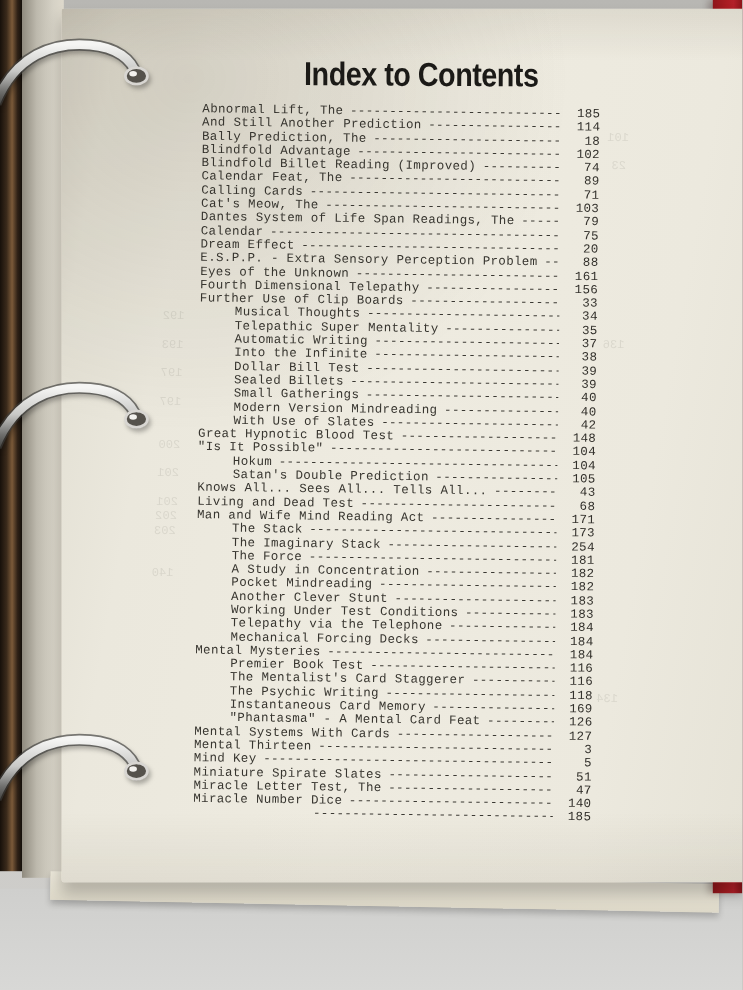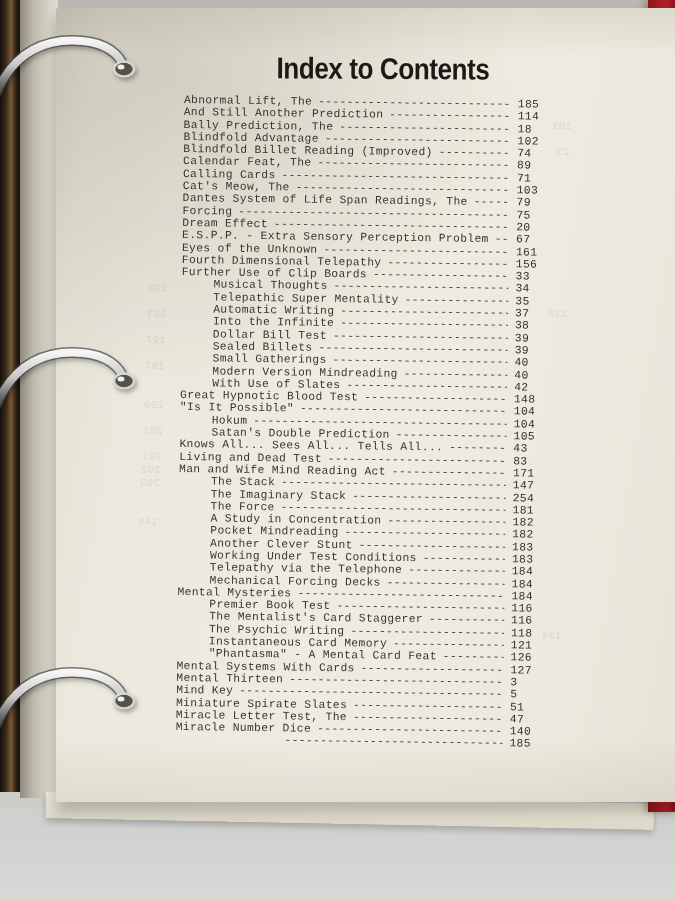--- a/index.html
+++ b/index.html
@@ -19,21 +19,21 @@
     font-family:"Liberation Sans",sans-serif;font-weight:900;font-size:30px;line-height:1;
     color:#1b1a17;letter-spacing:-.5px;transform:translateX(6px) scaleX(.87) rotate(.3deg);}
   .toc{position:absolute;left:128px;top:86px;width:362px;transform:rotate(.75deg);transform-origin:0 0;}
   .toc-row{display:flex;align-items:baseline;height:12.3px;white-space:pre;
     font-family:"Liberation Mono","DejaVu Sans Mono",monospace;font-size:11.3px;line-height:12.3px;
     color:#37352f;letter-spacing:.35px;}
   .toc-title{flex:none;}
   .ind1 .toc-title{padding-left:32px;}
   .ind2 .toc-title{padding-left:103px;}
   .dash-leader{flex:1 1 0;overflow:hidden;white-space:nowrap;margin:0 7px 0 6px;color:#3b3933;}
-  .page-num{flex:none;min-width:28px;color:#33312c;}
+  .page-num{flex:none;min-width:28px;text-align:right;color:#33312c;}
   .ghost{position:absolute;transform:scaleX(-1);font-family:"Liberation Mono","DejaVu Sans Mono",monospace;
     font-size:11px;color:#6f6e64;opacity:.14;filter:blur(.4px);}
   .ring{position:absolute;left:0;z-index:6;filter:drop-shadow(2px 3px 2px rgba(0,0,0,.28));}
   .hidden-defs{position:absolute;width:0;height:0;}
 </style>
 </head>
 <body>
 
 <div class="scene">
 
@@ -85,33 +85,33 @@
       <span class="toc-title">Cat's Meow, The</span>
       <span class="dash-leader">------------------------------------------------------------------------------------------------------------------------</span>
       <span class="page-num">103</span>
     </div>
         <div class="toc-row">
       <span class="toc-title">Dantes System of Life Span Readings, The</span>
       <span class="dash-leader">------------------------------------------------------------------------------------------------------------------------</span>
       <span class="page-num">79</span>
     </div>
         <div class="toc-row">
-      <span class="toc-title">Forcing</span>
+      <span class="toc-title">Calendar</span>
       <span class="dash-leader">------------------------------------------------------------------------------------------------------------------------</span>
       <span class="page-num">75</span>
     </div>
         <div class="toc-row">
       <span class="toc-title">Dream Effect</span>
       <span class="dash-leader">------------------------------------------------------------------------------------------------------------------------</span>
       <span class="page-num">20</span>
     </div>
         <div class="toc-row">
       <span class="toc-title">E.S.P.P. - Extra Sensory Perception Problem</span>
       <span class="dash-leader">------------------------------------------------------------------------------------------------------------------------</span>
-      <span class="page-num">67</span>
+      <span class="page-num">88</span>
     </div>
         <div class="toc-row">
       <span class="toc-title">Eyes of the Unknown</span>
       <span class="dash-leader">------------------------------------------------------------------------------------------------------------------------</span>
       <span class="page-num">161</span>
     </div>
         <div class="toc-row">
       <span class="toc-title">Fourth Dimensional Telepathy</span>
       <span class="dash-leader">------------------------------------------------------------------------------------------------------------------------</span>
       <span class="page-num">156</span>
@@ -187,31 +187,31 @@
       <span class="page-num">105</span>
     </div>
         <div class="toc-row">
       <span class="toc-title">Knows All... Sees All... Tells All...</span>
       <span class="dash-leader">------------------------------------------------------------------------------------------------------------------------</span>
       <span class="page-num">43</span>
     </div>
         <div class="toc-row">
       <span class="toc-title">Living and Dead Test</span>
       <span class="dash-leader">------------------------------------------------------------------------------------------------------------------------</span>
-      <span class="page-num">83</span>
+      <span class="page-num">68</span>
     </div>
         <div class="toc-row">
       <span class="toc-title">Man and Wife Mind Reading Act</span>
       <span class="dash-leader">------------------------------------------------------------------------------------------------------------------------</span>
       <span class="page-num">171</span>
     </div>
         <div class="toc-row ind1">
       <span class="toc-title">The Stack</span>
       <span class="dash-leader">------------------------------------------------------------------------------------------------------------------------</span>
-      <span class="page-num">147</span>
+      <span class="page-num">173</span>
     </div>
         <div class="toc-row ind1">
       <span class="toc-title">The Imaginary Stack</span>
       <span class="dash-leader">------------------------------------------------------------------------------------------------------------------------</span>
       <span class="page-num">254</span>
     </div>
         <div class="toc-row ind1">
       <span class="toc-title">The Force</span>
       <span class="dash-leader">------------------------------------------------------------------------------------------------------------------------</span>
       <span class="page-num">181</span>
@@ -262,21 +262,21 @@
       <span class="page-num">116</span>
     </div>
         <div class="toc-row ind1">
       <span class="toc-title">The Psychic Writing</span>
       <span class="dash-leader">------------------------------------------------------------------------------------------------------------------------</span>
       <span class="page-num">118</span>
     </div>
         <div class="toc-row ind1">
       <span class="toc-title">Instantaneous Card Memory</span>
       <span class="dash-leader">------------------------------------------------------------------------------------------------------------------------</span>
-      <span class="page-num">121</span>
+      <span class="page-num">169</span>
     </div>
         <div class="toc-row ind1">
       <span class="toc-title">"Phantasma" - A Mental Card Feat</span>
       <span class="dash-leader">------------------------------------------------------------------------------------------------------------------------</span>
       <span class="page-num">126</span>
     </div>
         <div class="toc-row">
       <span class="toc-title">Mental Systems With Cards</span>
       <span class="dash-leader">------------------------------------------------------------------------------------------------------------------------</span>
       <span class="page-num">127</span>

